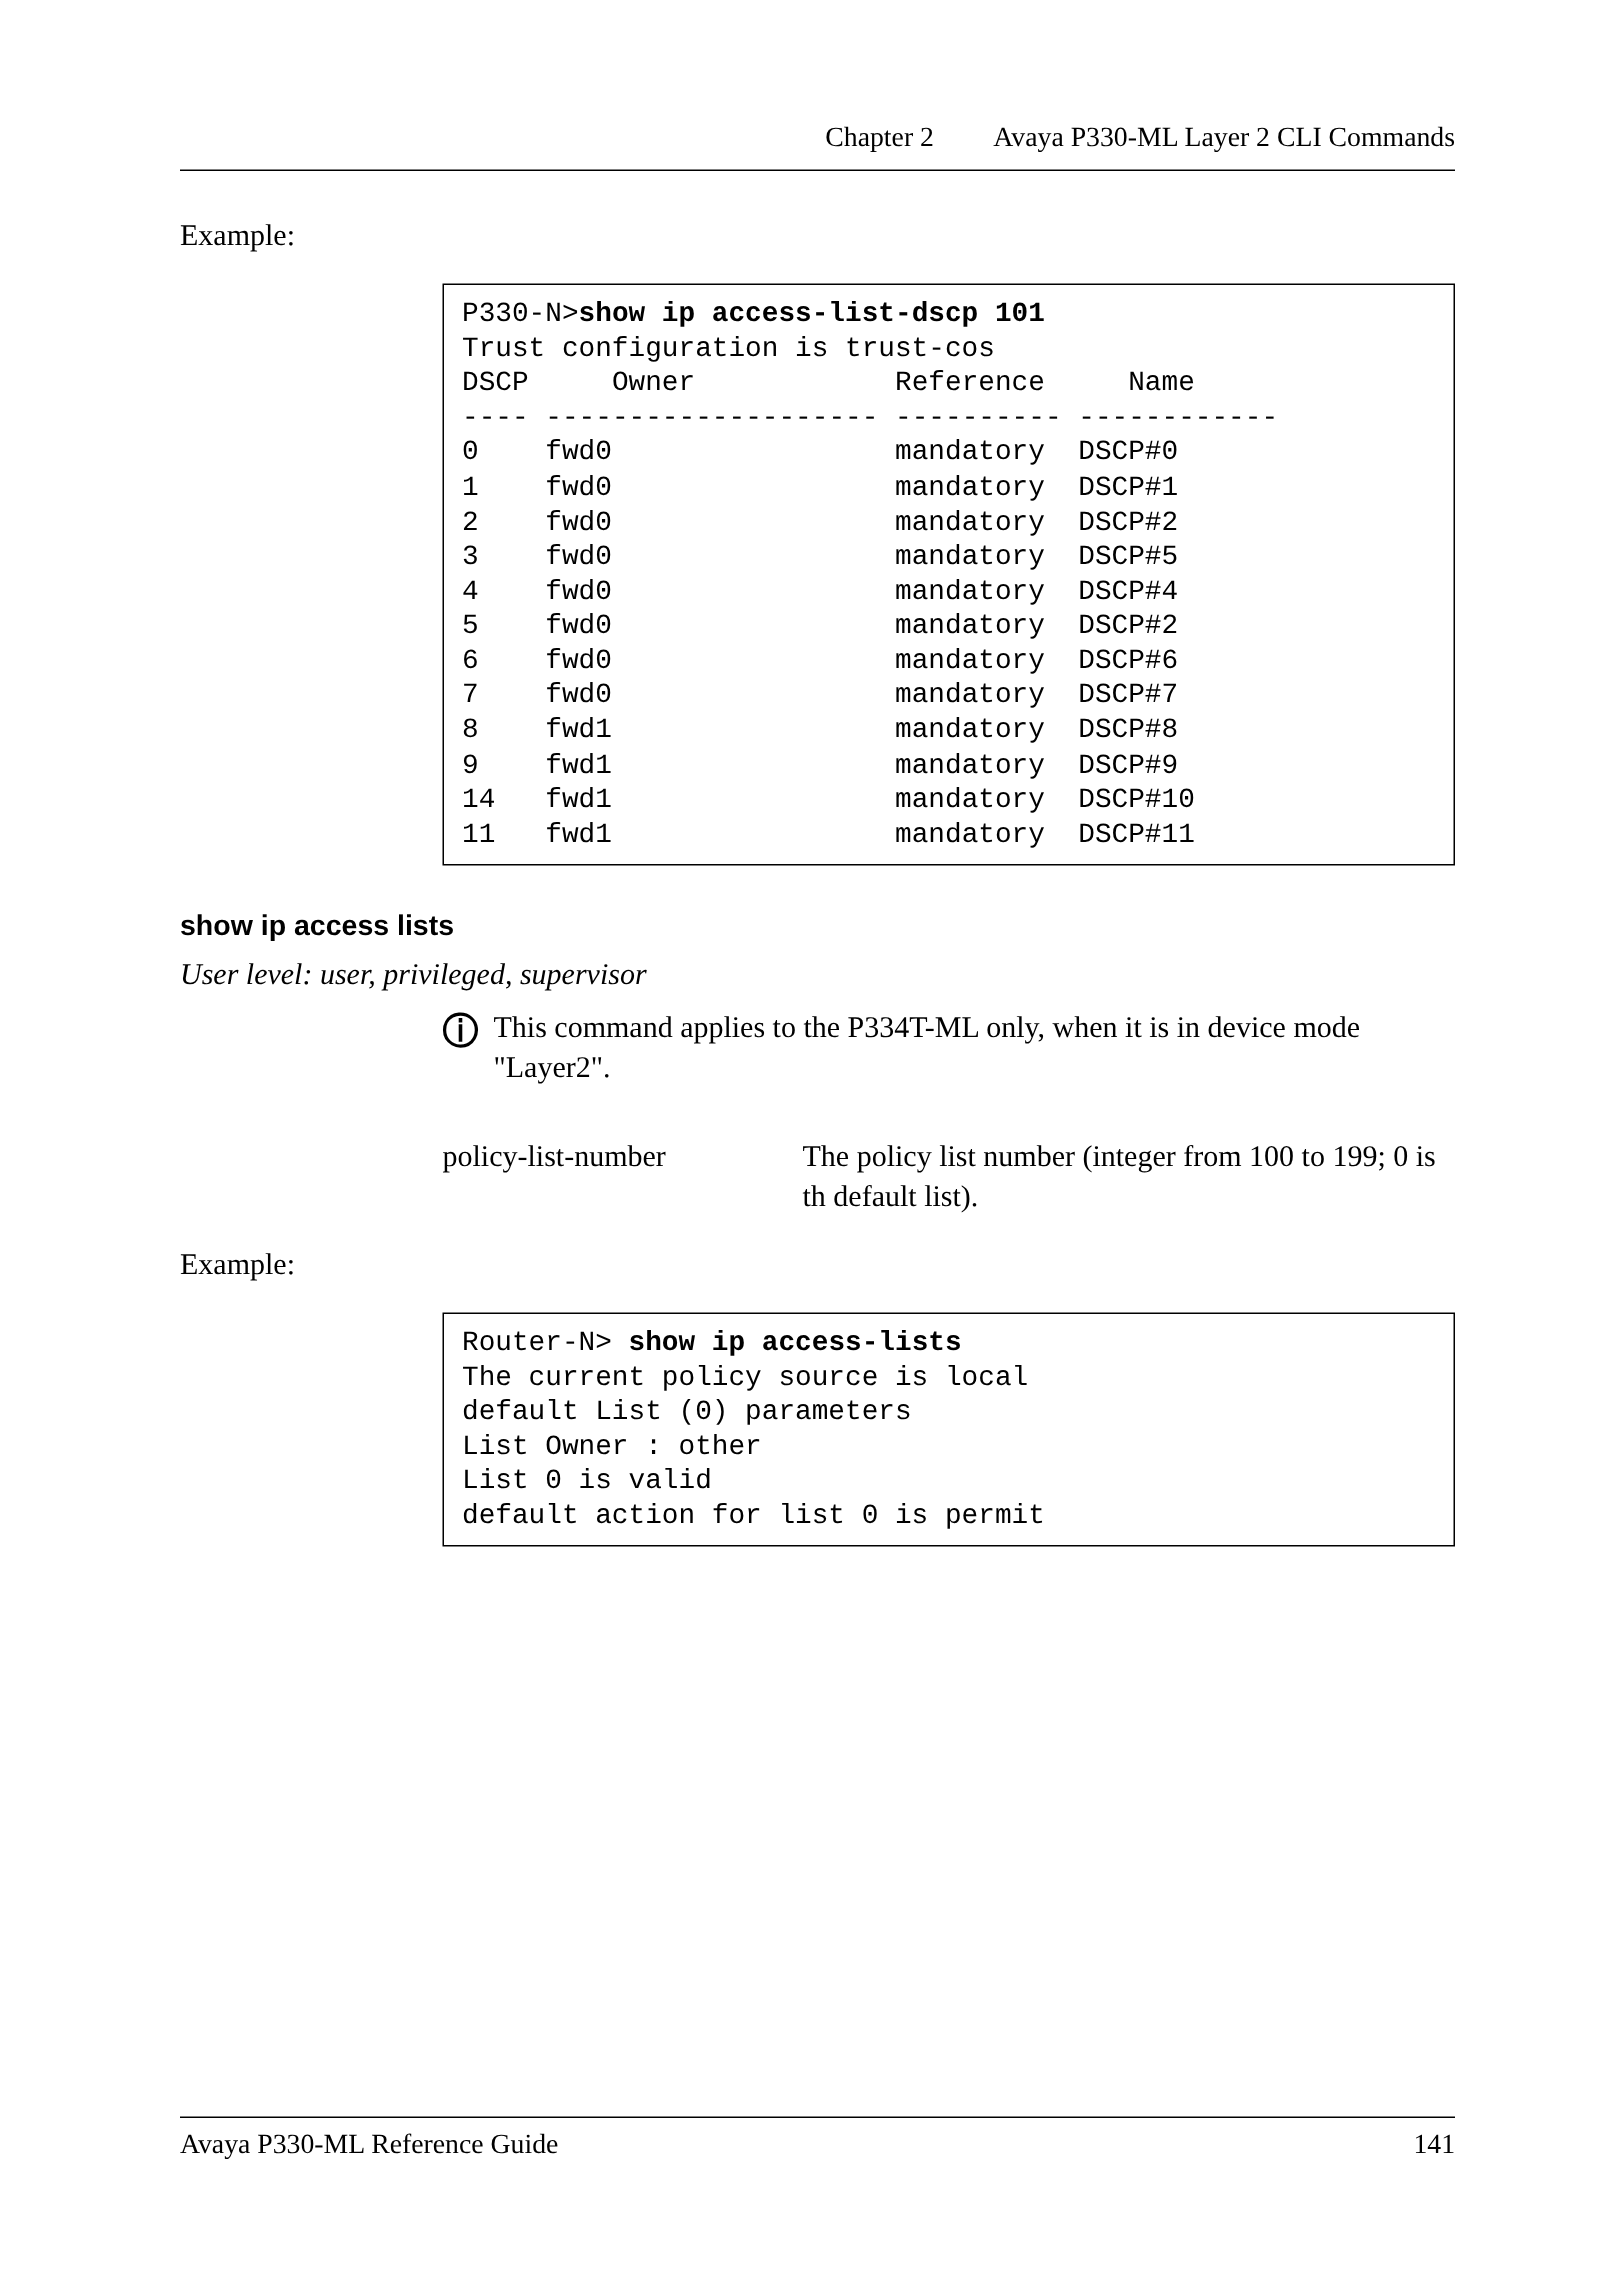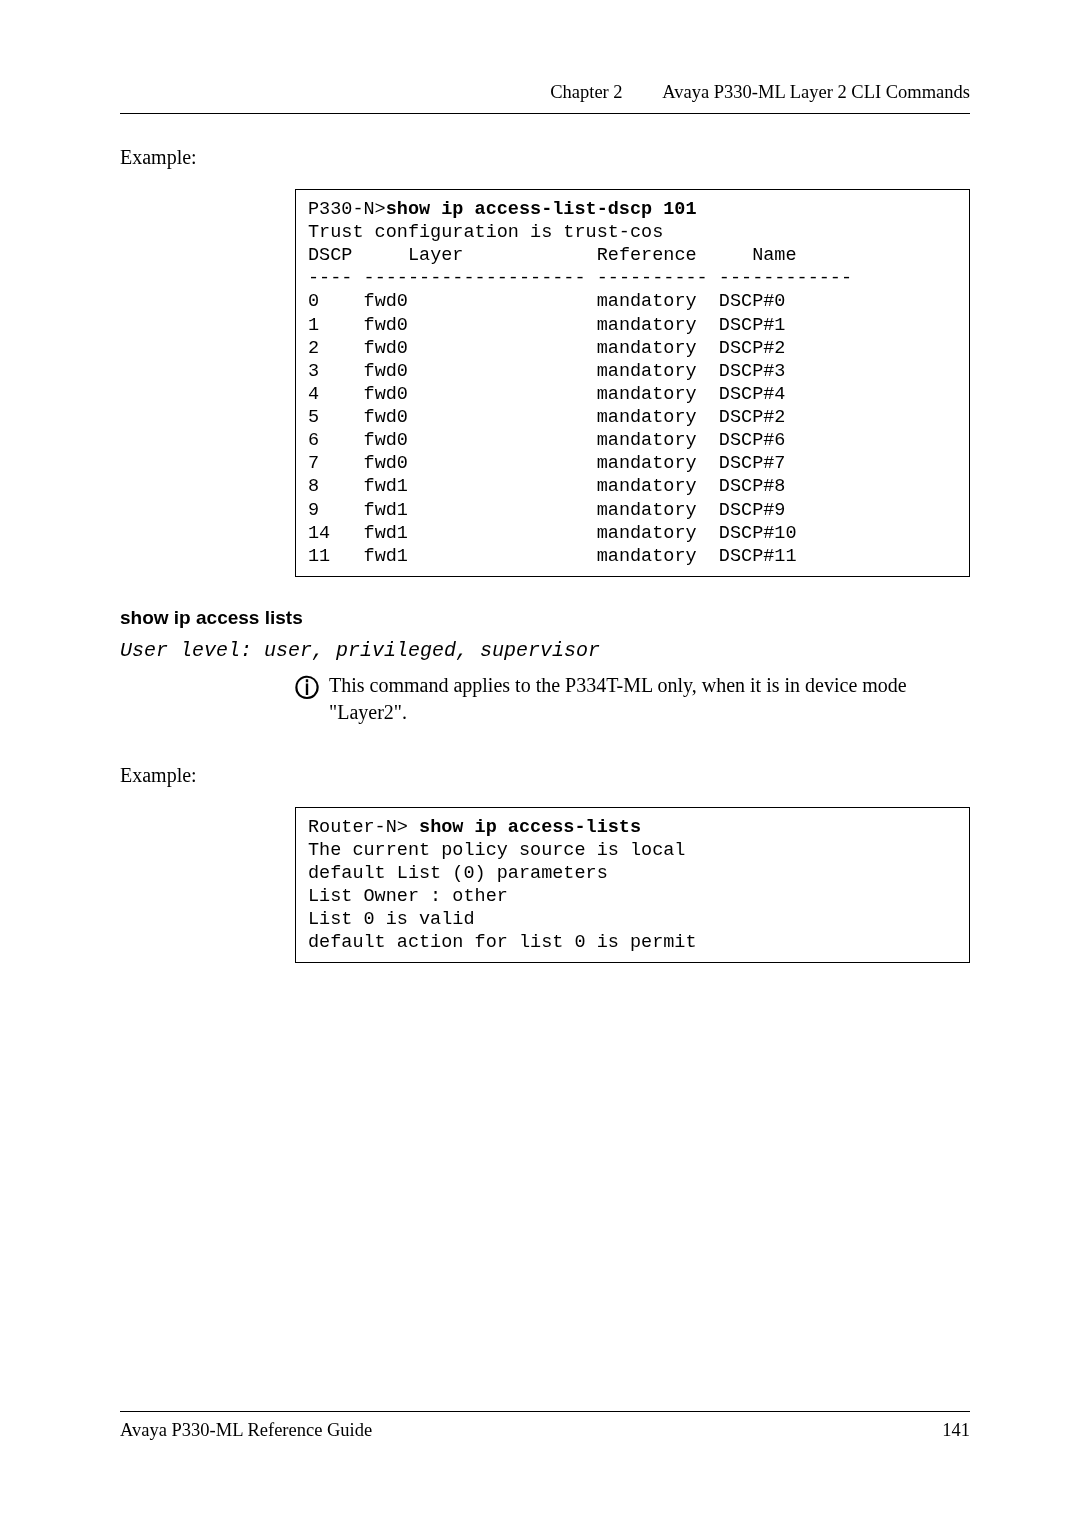--- a/index.html
+++ b/index.html
@@ -46,21 +46,20 @@
   }
   .section-label {
     font-weight: bold;
     font-family: Arial, Helvetica, sans-serif;
     font-size: 19px;
     margin-top: 28px;
     margin-bottom: 6px;
   }
   .italic {
     font-style: italic;
-    font-family: Liberation Mono, monospace;
   }
   .body-p {
     margin: 0;
   }
   .info-row {
     display: flex;
     align-items: flex-start;
     margin-top: 2px;
   }
   .info-icon {
@@ -113,26 +112,26 @@
     <span class="hdr-chapter">Chapter 2</span>
     <span>Avaya P330-ML Layer 2 CLI Commands</span>
   </div>
   <hr class="hr-line">
 
   <p class="indent body-p">Example:</p>
   <div class="gap-md"></div>
 
   <div class="code-box mono"><span>P330-N&gt;</span><b>show ip access-list-dscp 101</b>
 <span>Trust configuration is trust-cos</span>
-<span>DSCP</span>     <span>Layer</span>            <span>Reference</span>     <span>Name</span>
+<span>DSCP</span>     <span>Owner</span>            <span>Reference</span>     <span>Name</span>
 <span>----</span> <span>--------------------</span> <span>----------</span> <span>------------</span>
 <span>0</span>    <span>fwd0</span>                 <span>mandatory</span>  <span>DSCP#0</span>
 <span>1</span>    <span>fwd0</span>                 <span>mandatory</span>  <span>DSCP#1</span>
 <span>2</span>    <span>fwd0</span>                 <span>mandatory</span>  <span>DSCP#2</span>
-<span>3</span>    <span>fwd0</span>                 <span>mandatory</span>  <span>DSCP#3</span>
+<span>3</span>    <span>fwd0</span>                 <span>mandatory</span>  <span>DSCP#5</span>
 <span>4</span>    <span>fwd0</span>                 <span>mandatory</span>  <span>DSCP#4</span>
 <span>5</span>    <span>fwd0</span>                 <span>mandatory</span>  <span>DSCP#2</span>
 <span>6</span>    <span>fwd0</span>                 <span>mandatory</span>  <span>DSCP#6</span>
 <span>7</span>    <span>fwd0</span>                 <span>mandatory</span>  <span>DSCP#7</span>
 <span>8</span>    <span>fwd1</span>                 <span>mandatory</span>  <span>DSCP#8</span>
 <span>9</span>    <span>fwd1</span>                 <span>mandatory</span>  <span>DSCP#9</span>
 <span>14</span>   <span>fwd1</span>                 <span>mandatory</span>  <span>DSCP#10</span>
 <span>11</span>   <span>fwd1</span>                 <span>mandatory</span>  <span>DSCP#11</span></div>
 
   <div class="section-label">show ip access lists</div>
@@ -141,20 +140,24 @@
   <div class="gap-sm"></div>
 
 
   <div class="indent info-row">
     <div class="info-icon"><span>ⓘ</span></div>
     <div>This command applies to the P334T-ML only, when it is in device mode "Layer2".</div>
   </div>
   <div class="gap-md"></div>
 
 
+  <div class="indent param-row">
+    <div class="param-col1">policy-list-number</div>
+    <div>The policy list number (integer from 100 to 199; 0 is th default list).</div>
+  </div>
   <div class="gap-md"></div>
 
   <p class="indent body-p">Example:</p>
   <div class="gap-md"></div>
 
   <div class="code-box mono"><span>Router-N&gt; </span><b>show ip access-lists</b>
 <span>The current policy source is local</span>
 <span>default List (0) parameters</span>
 <span>List Owner : other</span>
 <span>List 0 is valid</span>

